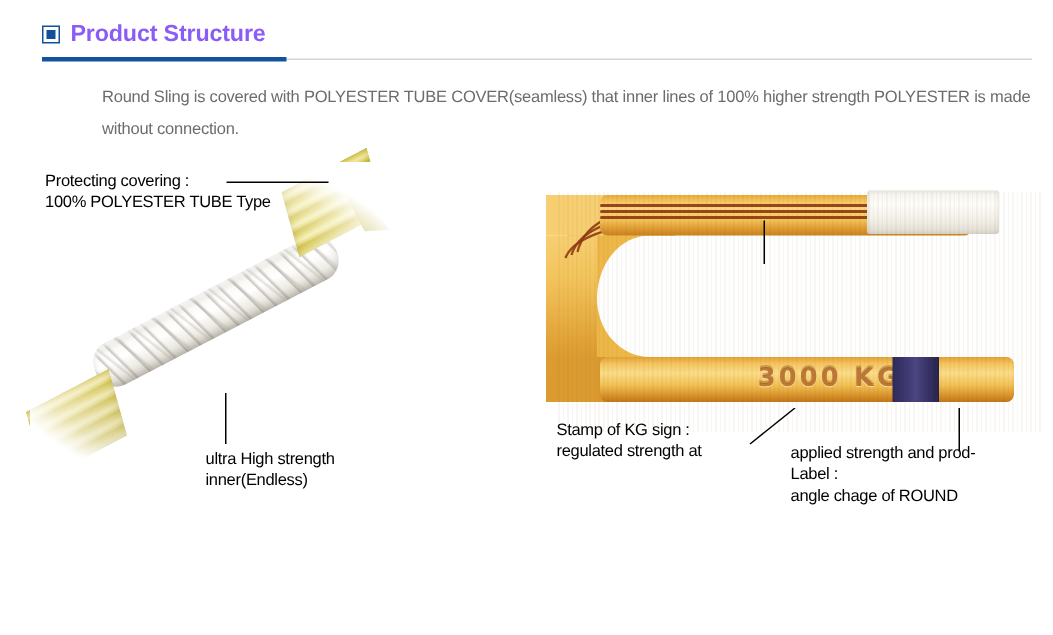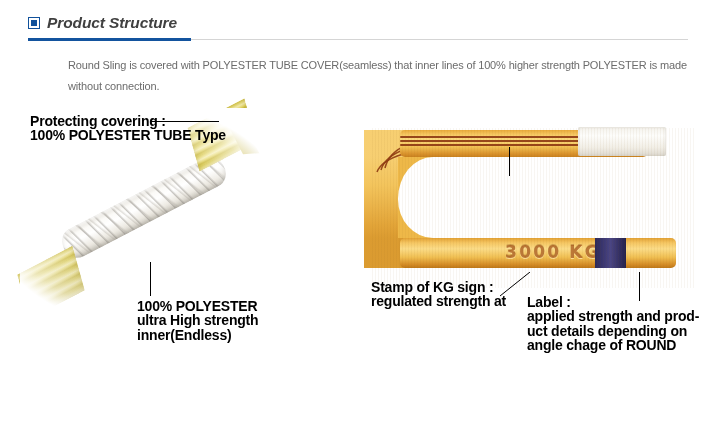--- a/index.html
+++ b/index.html
@@ -49,25 +49,24 @@
   }
   .sq-icon::after {
     content: "";
     position: absolute;
     left: 2px; top: 2px; right: 2px; bottom: 2px;
     background: #11519b;
   }
   .page-title {
     font-size: 15.5px;
     font-weight: bold;
-    color: #404040;
+    color: #8b5cf6;
     letter-spacing: -0.1px;
     line-height: 18px;
     white-space: nowrap;
-    font-style: italic;
   }
   .rule-wrap {
     position: absolute;
     left: 0;
     top: 26px;
     width: 660px;
     height: 3px;
   }
   .rule-thin {
     position: absolute;
@@ -93,26 +92,25 @@
     font-size: 11px;
     line-height: 21px;
     color: #6c6c6c;
     letter-spacing: -0.15px;
     margin-left: 40px;
   }
 
   
   .anno {
     position: absolute;
-    font-size: 14px;
+    font-size: 11px;
     line-height: 14.3px;
     color: #000000;
     letter-spacing: -0.2px;
     white-space: nowrap;
-    font-weight: bold;
   }
   .anno div { white-space: nowrap; }
 
   
   .lead {
     position: absolute;
     background: #000000;
   }
   .lead-h { height: 1px; }
   .lead-v { width: 1px; }
@@ -407,21 +405,20 @@
   <div class="lead lead-h" style="left:151px; top:121px; width:68px;"></div>
 
   <div class="lead lead-v" style="left:150px; top:262px; height:34px;"></div>
 
   <div class="anno" style="left:30px; top:114px;">
     <div>Protecting covering :</div>
     <div>100% POLYESTER TUBE Type</div>
   </div>
 
   <div class="anno" style="left:137px; top:299px;">
-    <div>100% POLYESTER</div>
     <div>ultra High strength</div>
     <div>inner(Endless)</div>
   </div>
 
   <div class="illus-right">
 
     <div class="bend"></div>
     <div class="bend-shade"></div>
     <div class="bend-inner"></div>
 
@@ -454,19 +451,18 @@
 
   <div class="lead lead-v" style="left:639px; top:272px; height:29px;"></div>
 
 
   <div class="anno" style="left:371px; top:280px;">
     <div>Stamp of KG sign :</div>
     <div>regulated strength at</div>
   </div>
 
   <div class="anno" style="left:527px; top:295px;">
+    <div>applied strength and prod-</div>
     <div>Label :</div>
-    <div>applied strength and prod-</div>
-    <div>uct details depending on</div>
     <div>angle chage of ROUND</div>
   </div>
 
 </div>
 
 </body></html>

